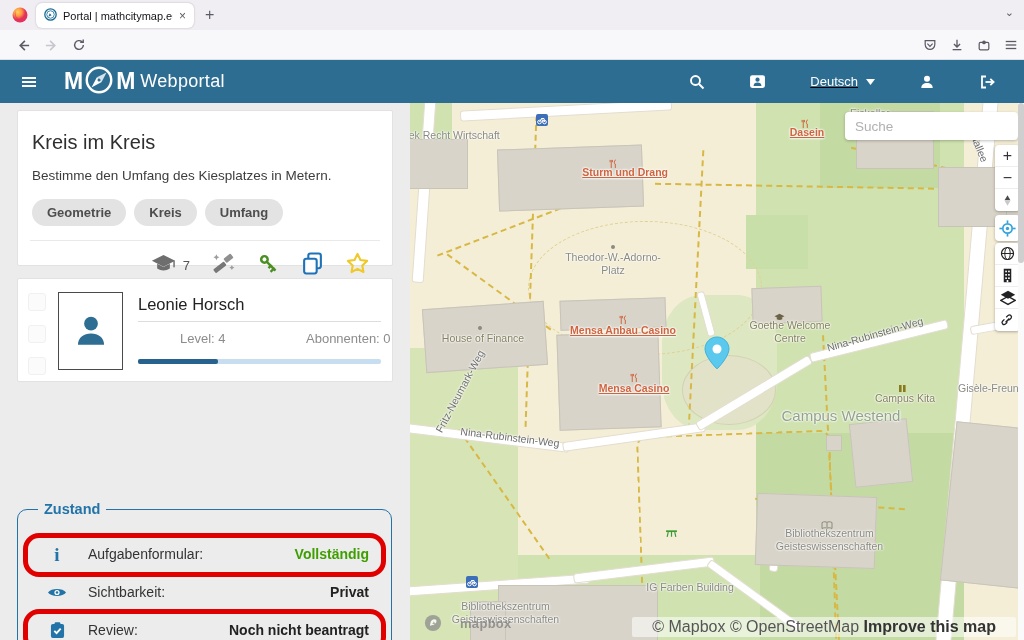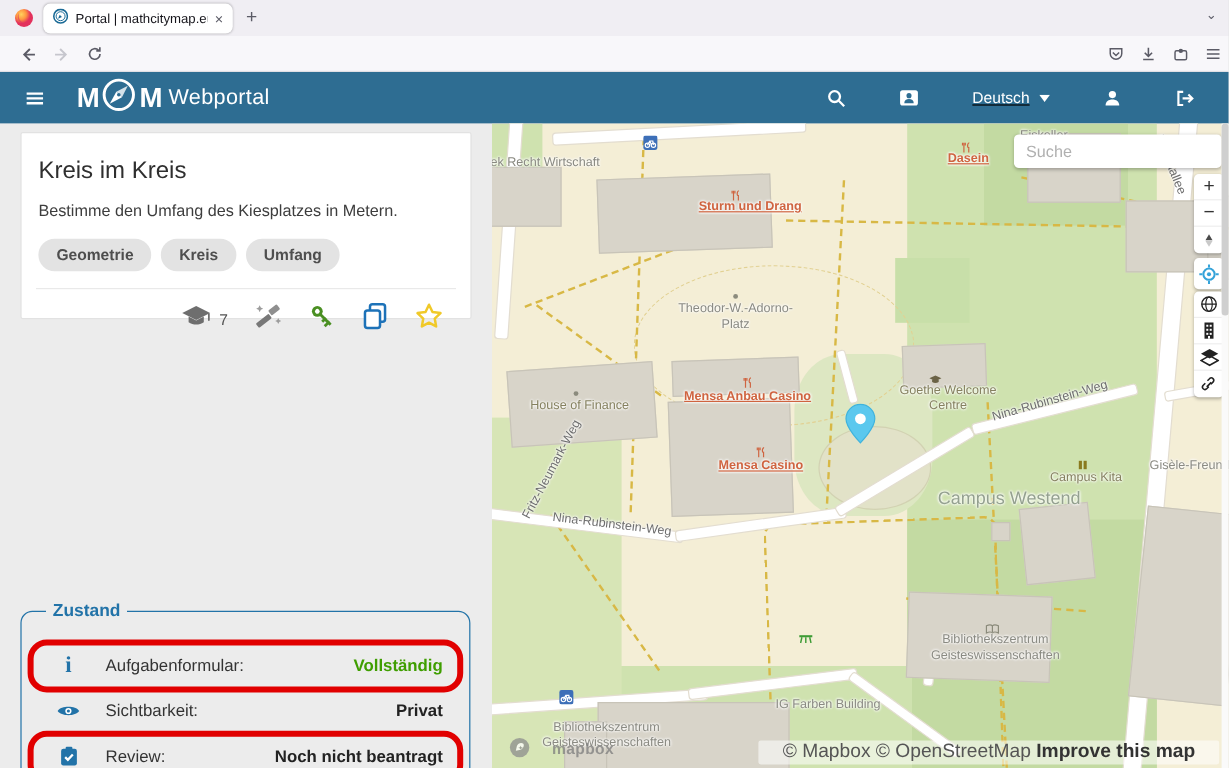--- a/index.html
+++ b/index.html
@@ -290,20 +290,38 @@
               <rect x="6" y="1.5" width="12" height="14" rx="2" fill="#fff" stroke="#1d72b8" stroke-width="2"></rect>
               <rect x="2" y="6.5" width="12" height="14" rx="2" fill="#fff" stroke="#1d72b8" stroke-width="2"></rect>
             </svg></span>
         <span>
           <svg width="25" height="25" viewBox="0 0 24 24">
               <path d="M12 2.8 l2.8 5.8 6.4.9 -4.6 4.4 1.1 6.3 -5.7-3 -5.7 3 1.1-6.3 -4.6-4.4 6.4-.9 Z" fill="none" stroke="#f0c929" stroke-width="2" stroke-linejoin="round"></path>
             </svg></span>
       </div>
     </div>
 
+    <div class="card" style="top:175px;height:104px;">
+      <span class="sq" style="top:14px"></span>
+      <span class="sq" style="top:46px"></span>
+      <span class="sq" style="top:78px"></span>
+      <div class="avatar">
+        <svg width="38" height="38" viewBox="0 0 16 16">
+            <circle cx="8" cy="4.9" r="2.9" fill="#2d6e92"></circle>
+            <path d="M2.5 13.8 c0-3.1 2.4-4.8 5.5-4.8 s5.5 1.7 5.5 4.8 Z" fill="#2d6e92"></path>
+          </svg>
+      </div>
+      <span class="aname">Leonie Horsch</span>
+      <span class="nline"></span>
+      <span class="meta" style="left:162px">Level: 4</span>
+      <span class="meta" style="left:288px">Abonnenten: 0</span>
+      <div class="pbar">
+          <div class="pfill"></div>
+        </div>
+    </div>
 
     <div class="statewrap">
       <fieldset class="state">
         <legend>Zustand</legend>
         <div class="srow">
           <span class="sicon">
               <span class="iglyph">i</span>
             </span>
           <span class="slabel">Aufgabenformular:</span>
           <span class="sval ok">Vollständig</span>

